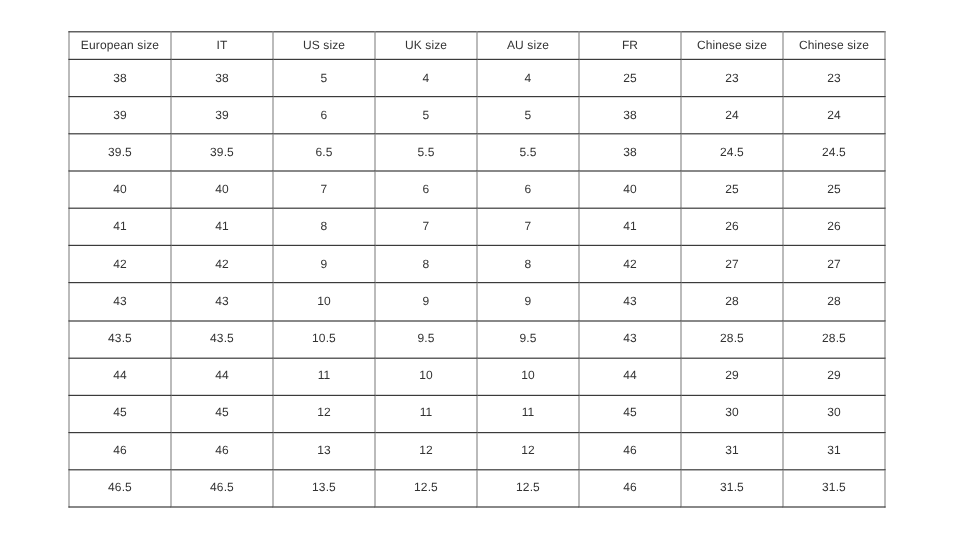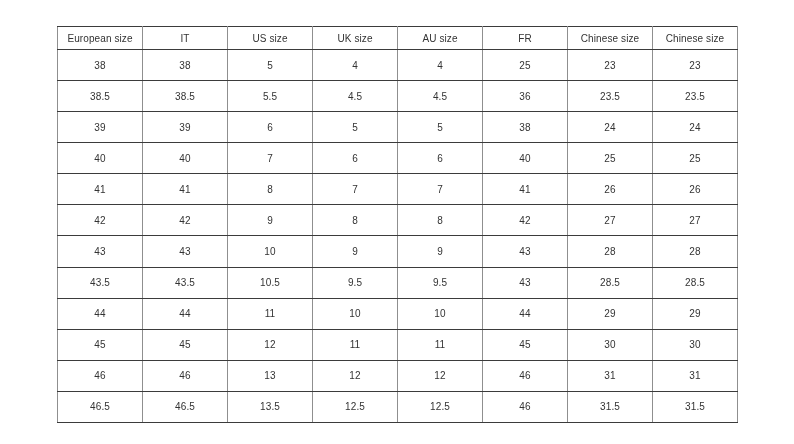--- a/index.html
+++ b/index.html
@@ -75,38 +75,38 @@
           <td>38</td>
           <td>38</td>
           <td>5</td>
           <td>4</td>
           <td>4</td>
           <td>25</td>
           <td>23</td>
           <td>23</td>
         </tr>
         <tr>
-          <td>38.5</td>
-          <td>38.5</td>
-          <td>5.5</td>
-          <td>4.5</td>
-          <td>4.5</td>
-          <td>36</td>
-          <td>23.5</td>
-          <td>23.5</td>
-        </tr>
-        <tr>
           <td>39</td>
           <td>39</td>
           <td>6</td>
           <td>5</td>
           <td>5</td>
           <td>38</td>
           <td>24</td>
           <td>24</td>
+        </tr>
+        <tr>
+          <td>39.5</td>
+          <td>39.5</td>
+          <td>6.5</td>
+          <td>5.5</td>
+          <td>5.5</td>
+          <td>38</td>
+          <td>24.5</td>
+          <td>24.5</td>
         </tr>
         <tr>
           <td>40</td>
           <td>40</td>
           <td>7</td>
           <td>6</td>
           <td>6</td>
           <td>40</td>
           <td>25</td>
           <td>25</td>

